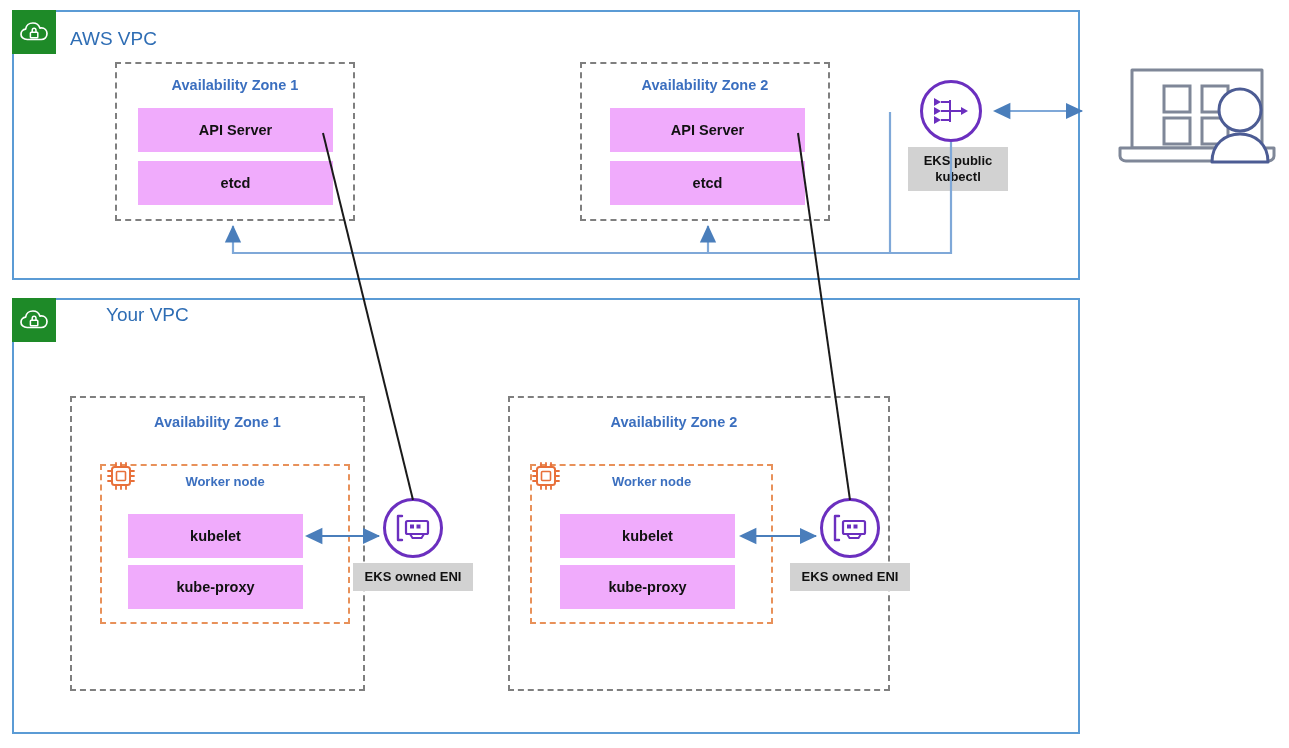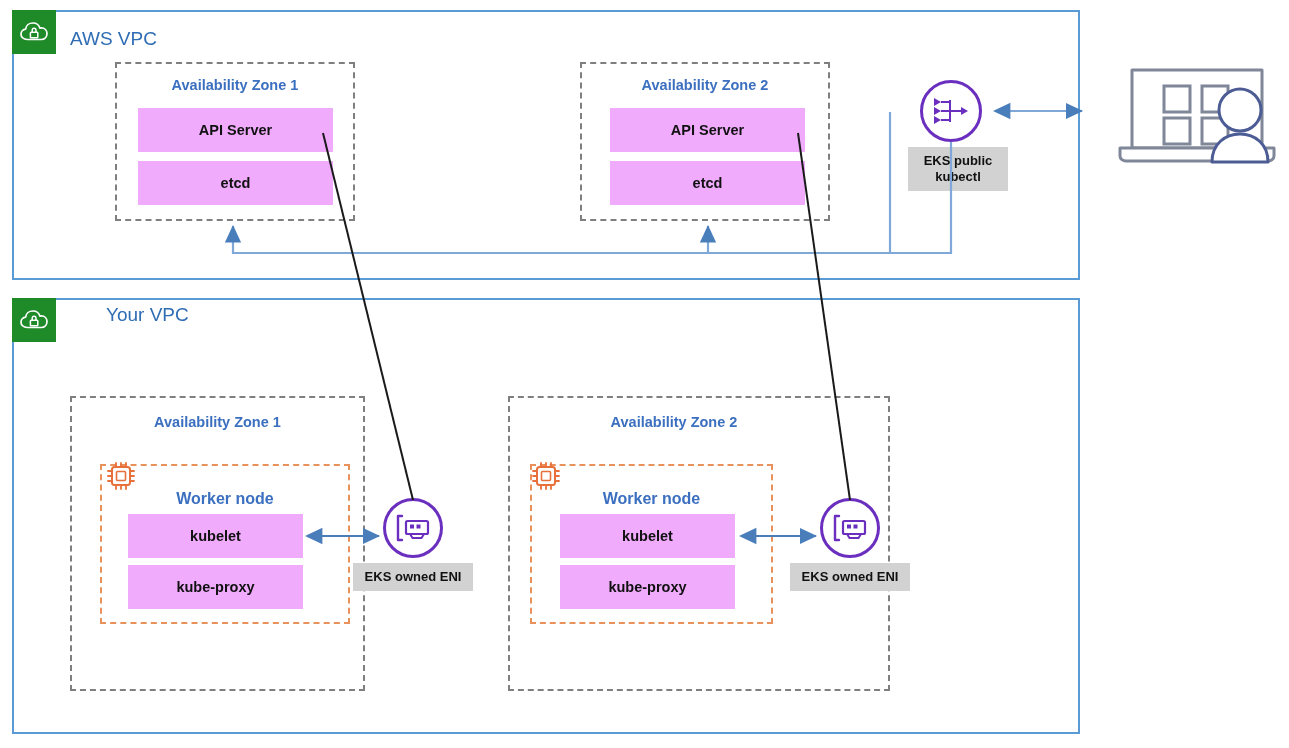--- a/index.html
+++ b/index.html
@@ -68,24 +68,23 @@
   }
   .worker-box {
     position: absolute;
     border: 2px dashed #E8915A;
     box-sizing: border-box;
     background: transparent;
   }
   .worker-title {
     position: absolute;
     color: #3B6FBF;
-    font-size: 16px;
+    font-size: 13px;
     font-weight: bold;
     white-space: nowrap;
-    margin-top: 16px;
   }
   .chip-icon {
     position: absolute;
   }
   .circle-icon {
     position: absolute;
     border-radius: 50%;
     border: 3px solid #6B2FBF;
     background: #ffffff;
     box-sizing: border-box;

